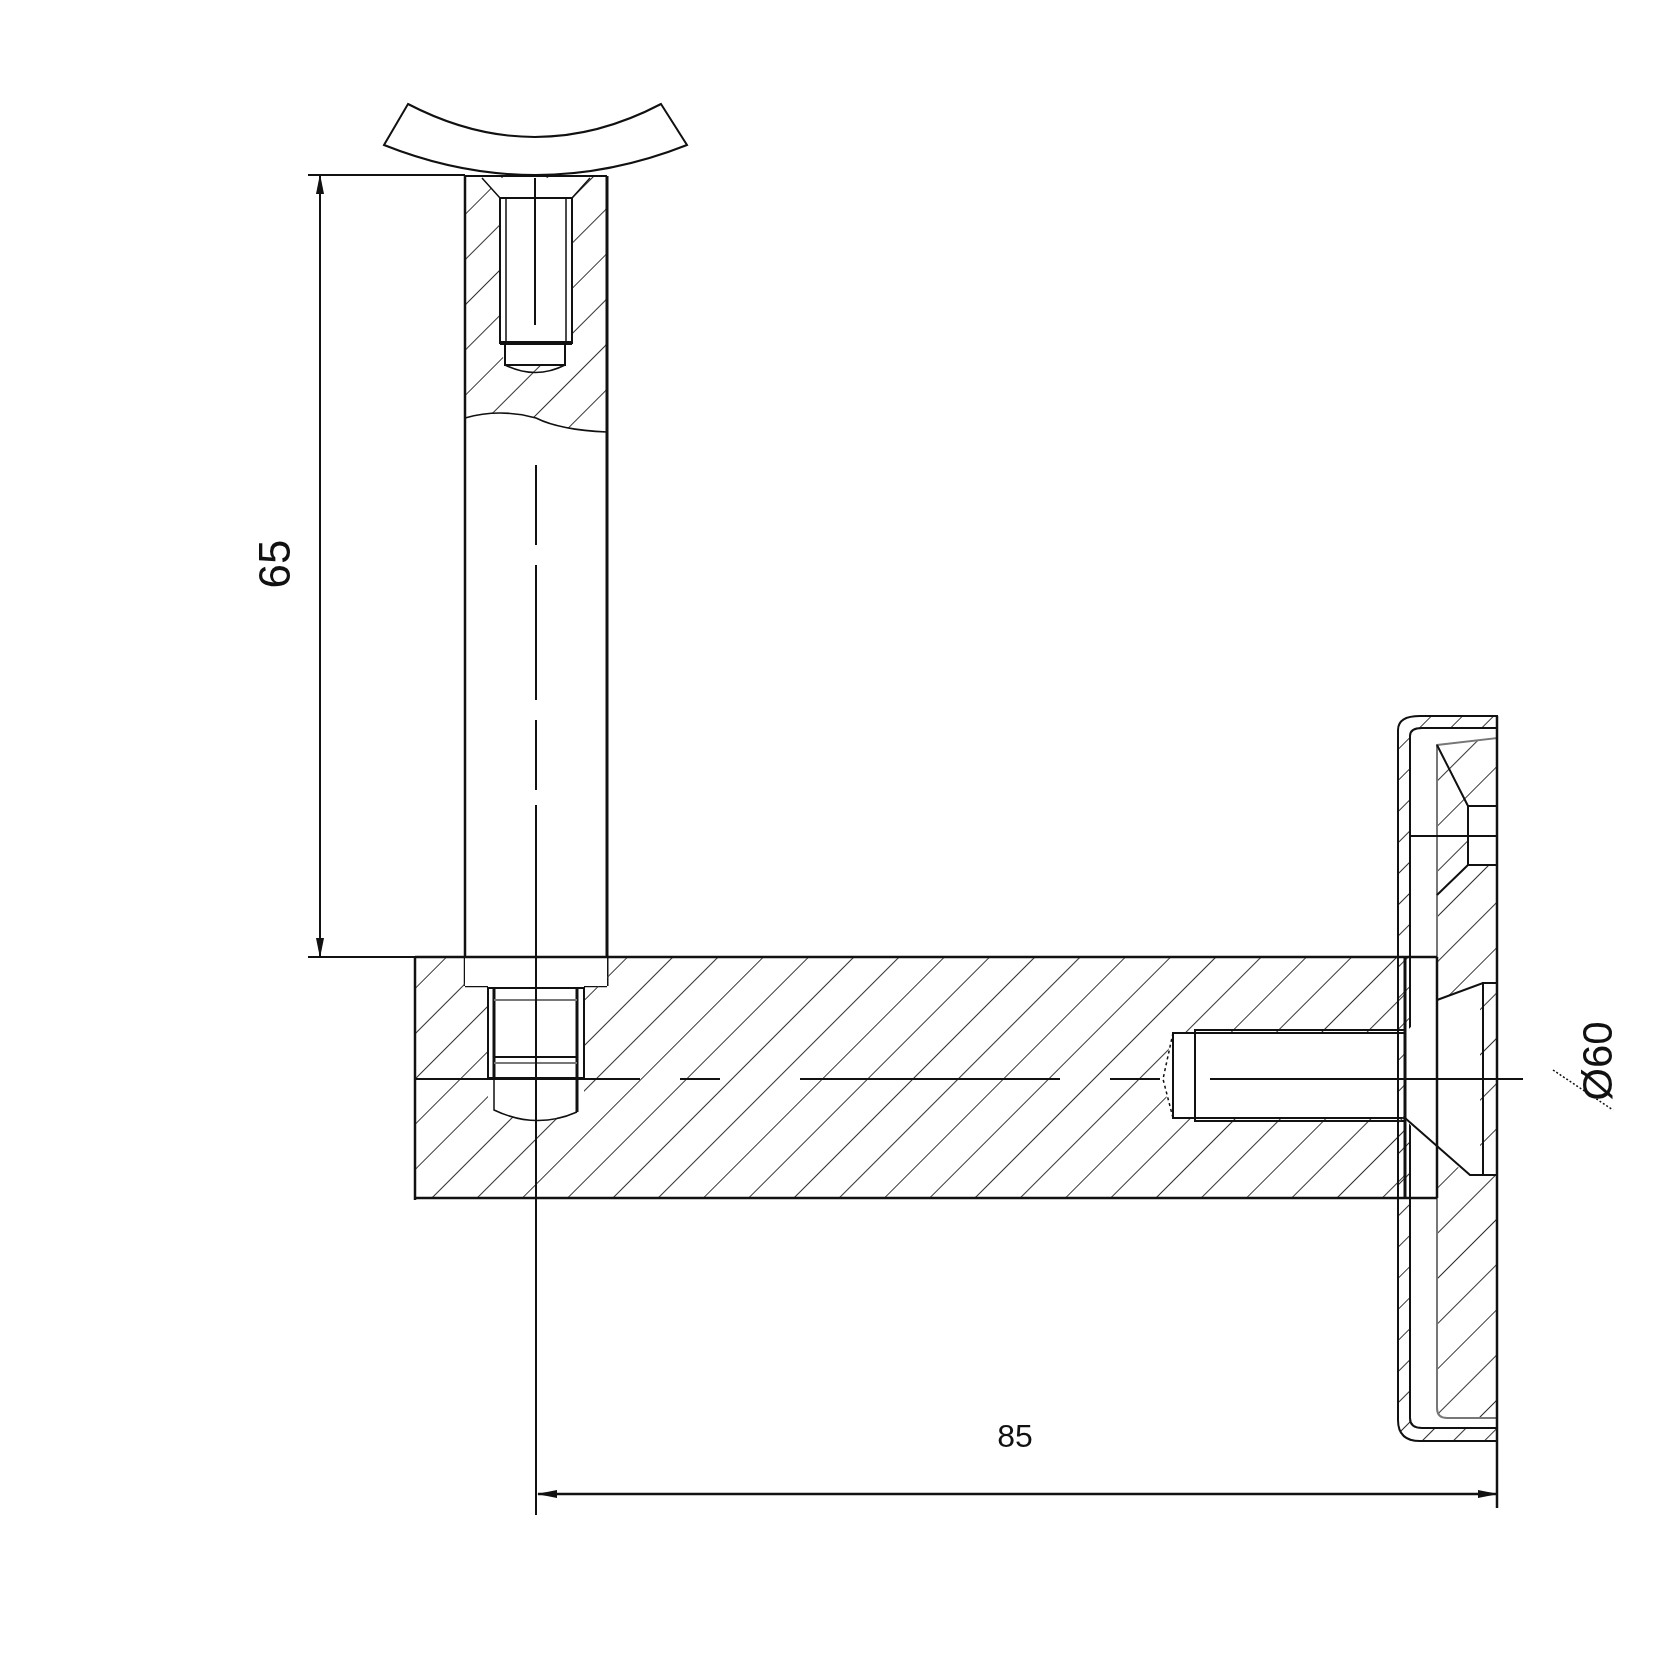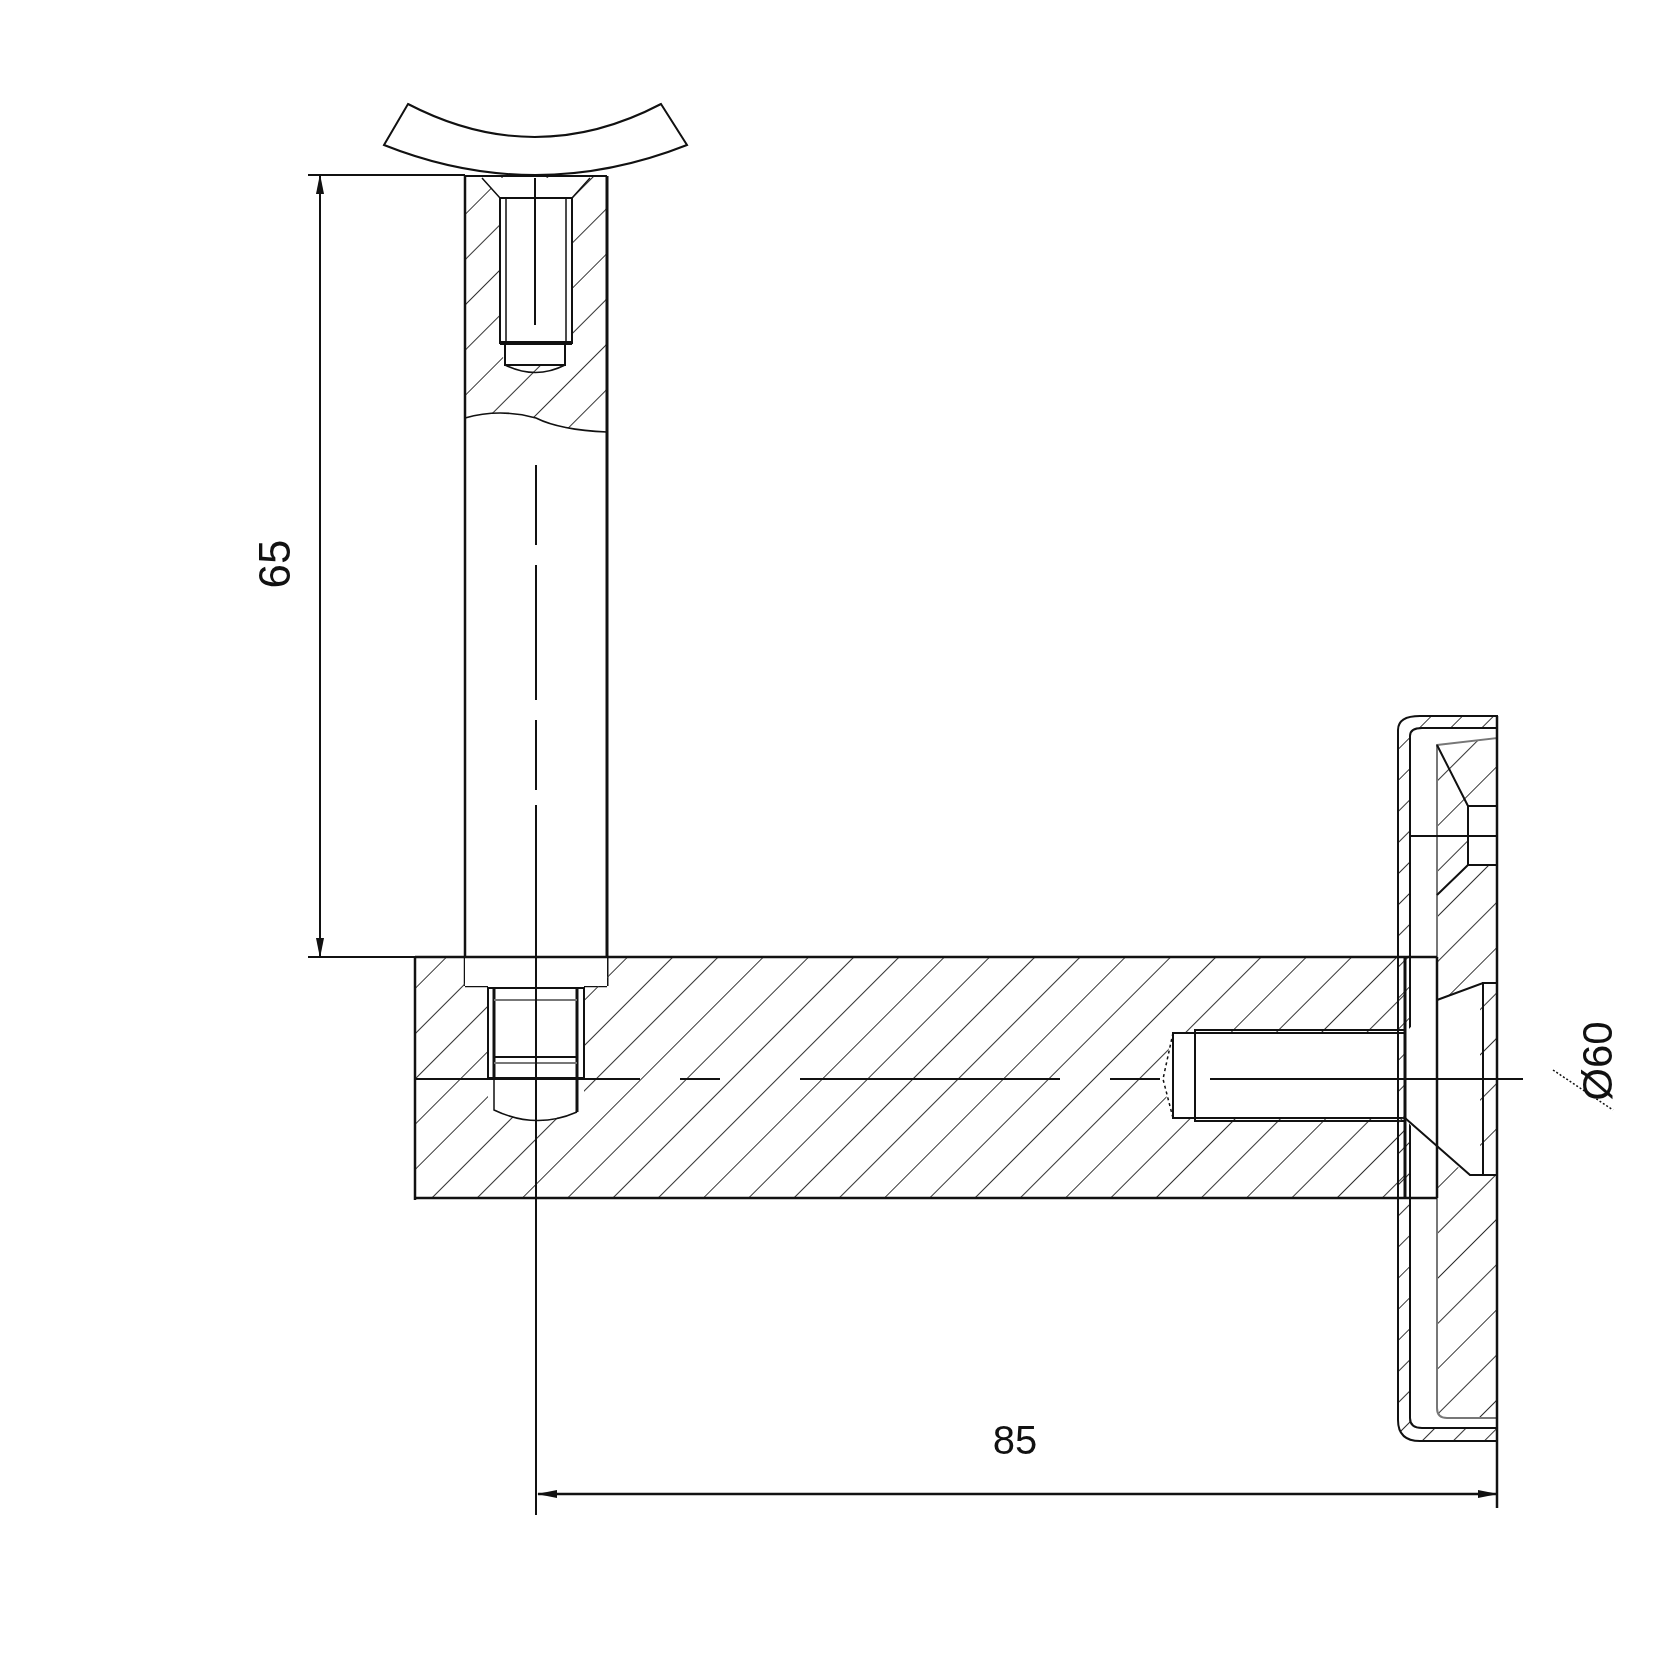--- a/index.html
+++ b/index.html
@@ -1,20 +1,20 @@
 <!DOCTYPE html>
 <html><head>
 <meta charset="utf-8">
 <style>
   html, body { margin: 0; padding: 0; background: #ffffff; }
   #drawing { position: relative; width: 1676px; height: 1676px; background: #ffffff; overflow: hidden; }
   svg { position: absolute; left: 0; top: 0; }
   .dim-text { position: absolute; font-family: "Liberation Sans", sans-serif; color: #111111; line-height: 1; white-space: nowrap; }
   #dim-65 { left: 245px; top: 542px; font-size: 44px; transform: rotate(-90deg); transform-origin: center; width: 60px; text-align: center; }
-  #dim-85 { left: 980px; top: 1420px; font-size: 40px; width: 70px; text-align: center; }
+  #dim-85 { left: 980px; top: 1420px; font-size: 32px; width: 70px; text-align: center; }
   #dim-d60 { left: 1553px; top: 1040px; font-size: 42px; transform: rotate(-90deg); transform-origin: center; width: 90px; text-align: center; }
 </style>
 </head>
 <body>
 
 <div id="drawing">
 <svg width="1676" height="1676" viewBox="0 0 1676 1676" xmlns="http://www.w3.org/2000/svg">
   <defs>
     <pattern id="hatch" patternUnits="userSpaceOnUse" width="32" height="32" patternTransform="rotate(45)">
       <line x1="0" y1="0" x2="0" y2="32" stroke="#333" stroke-width="2"></line>

